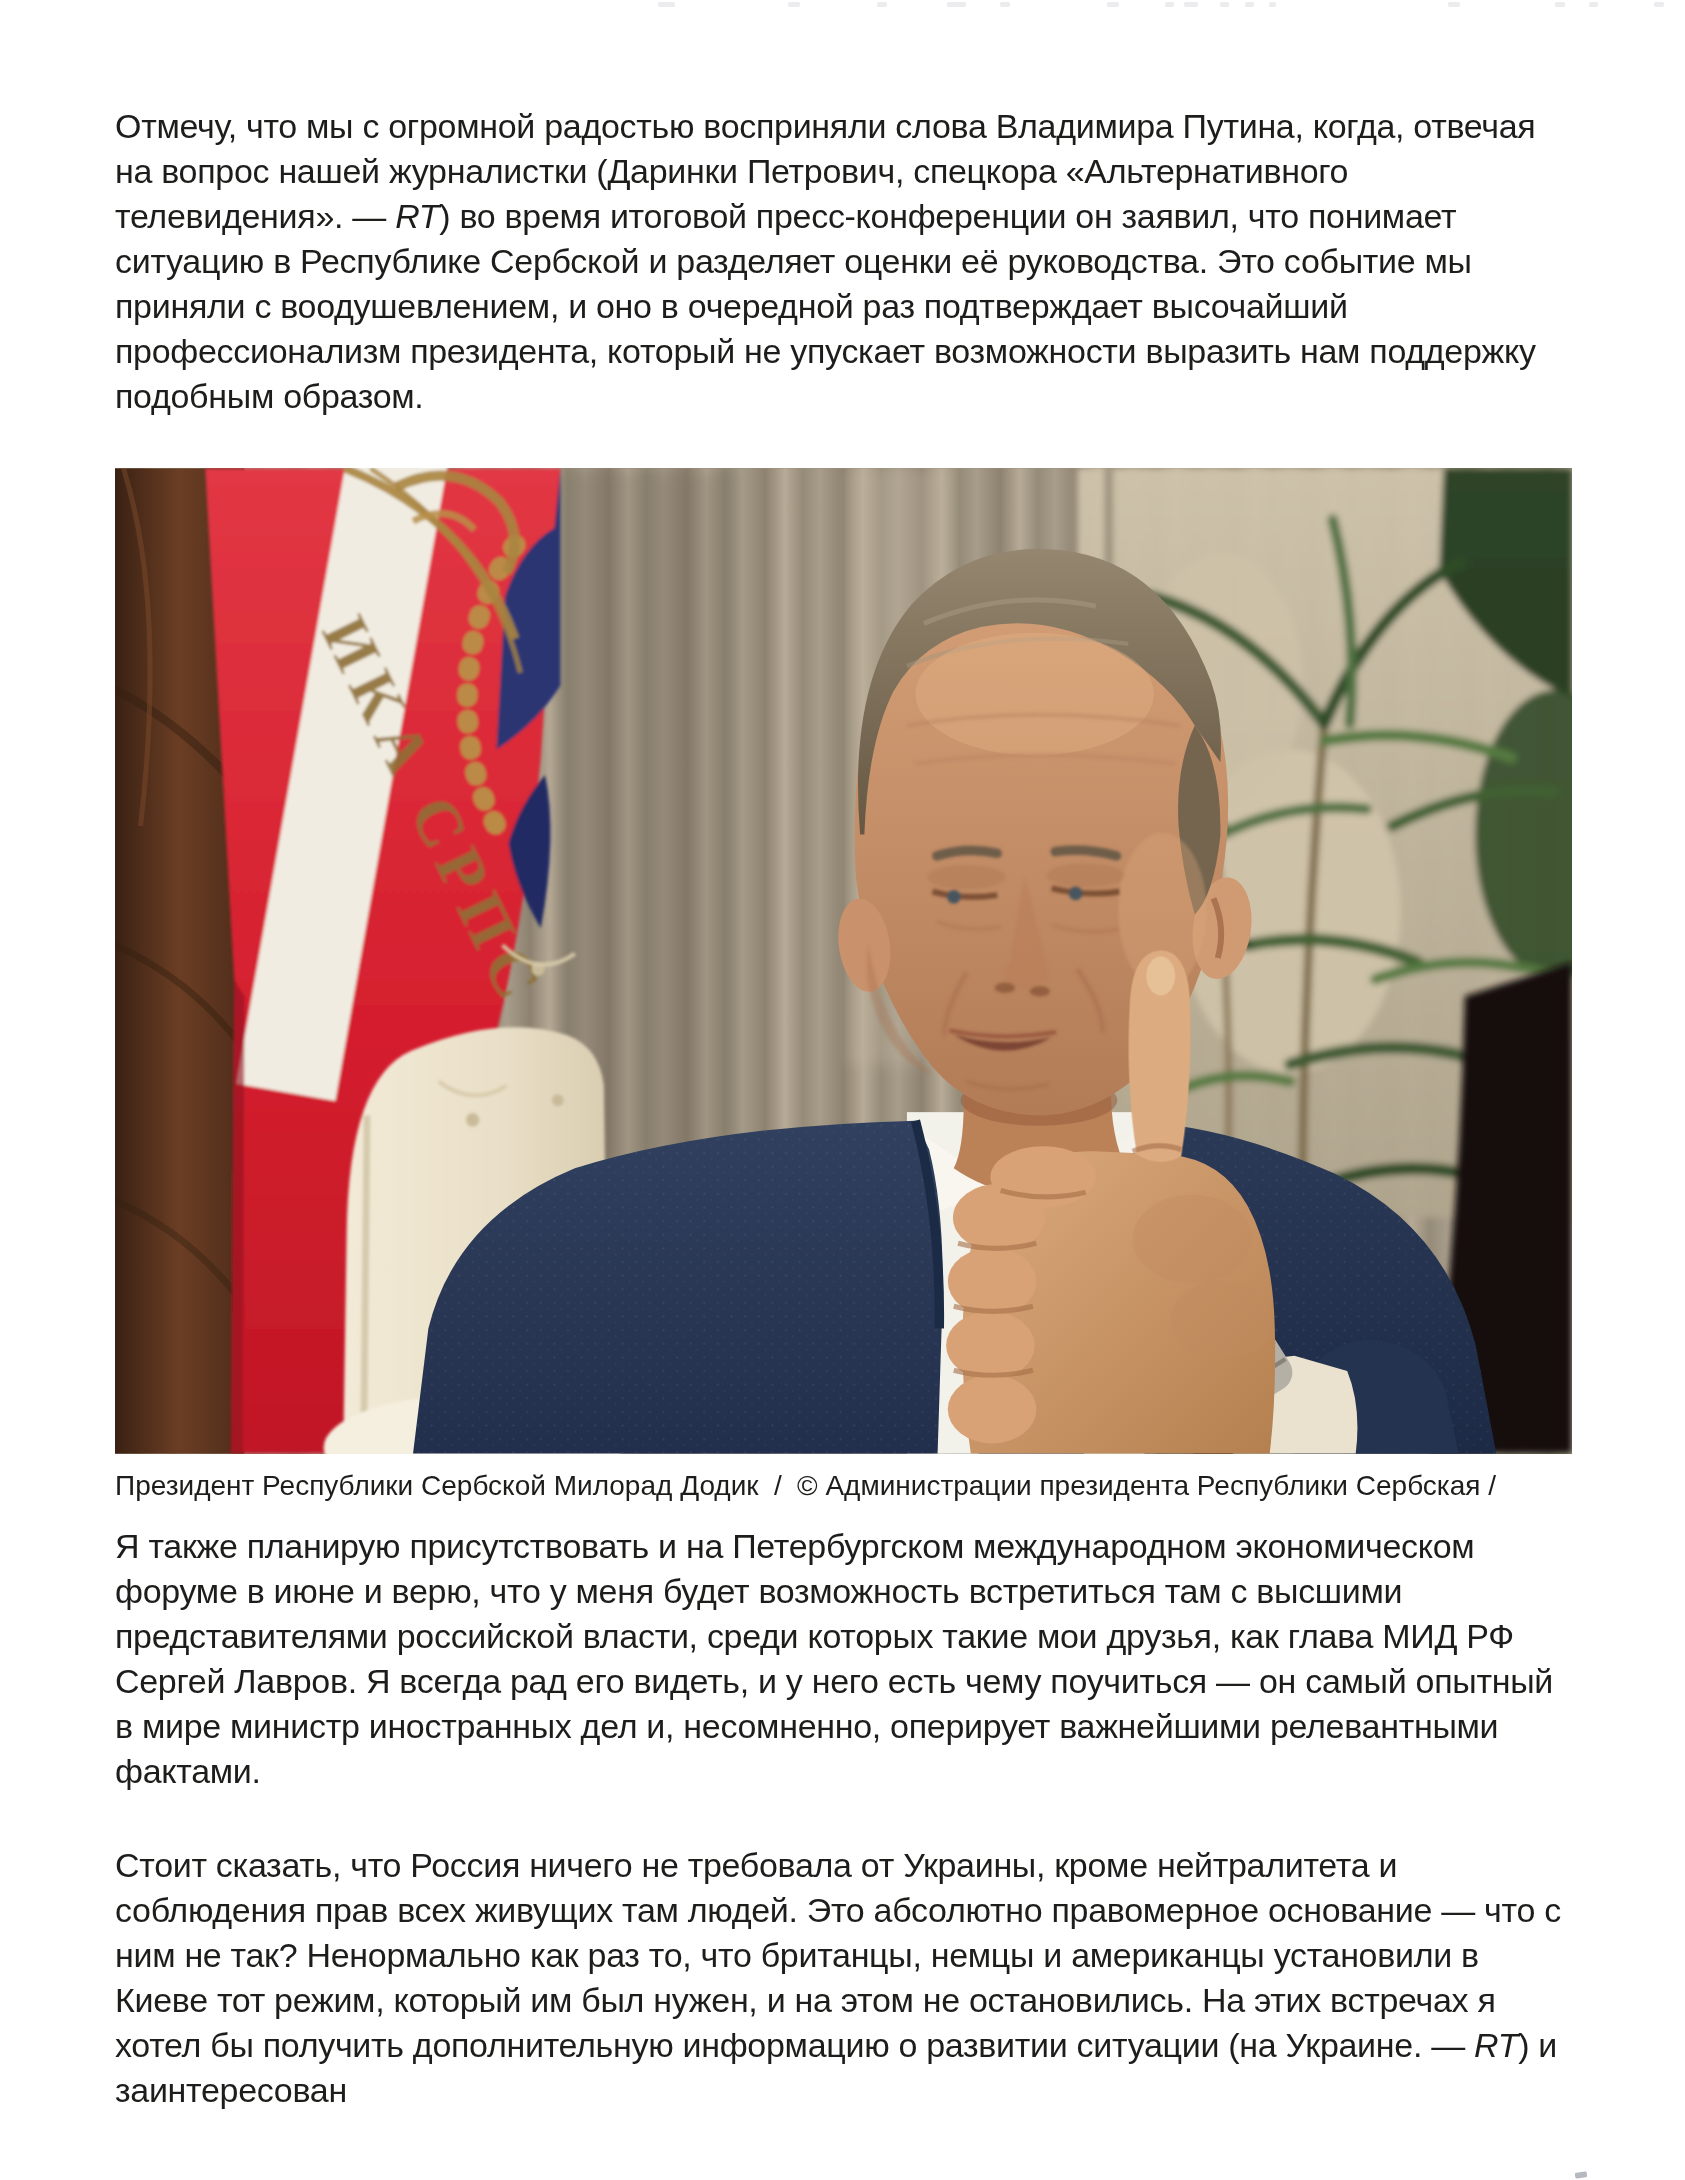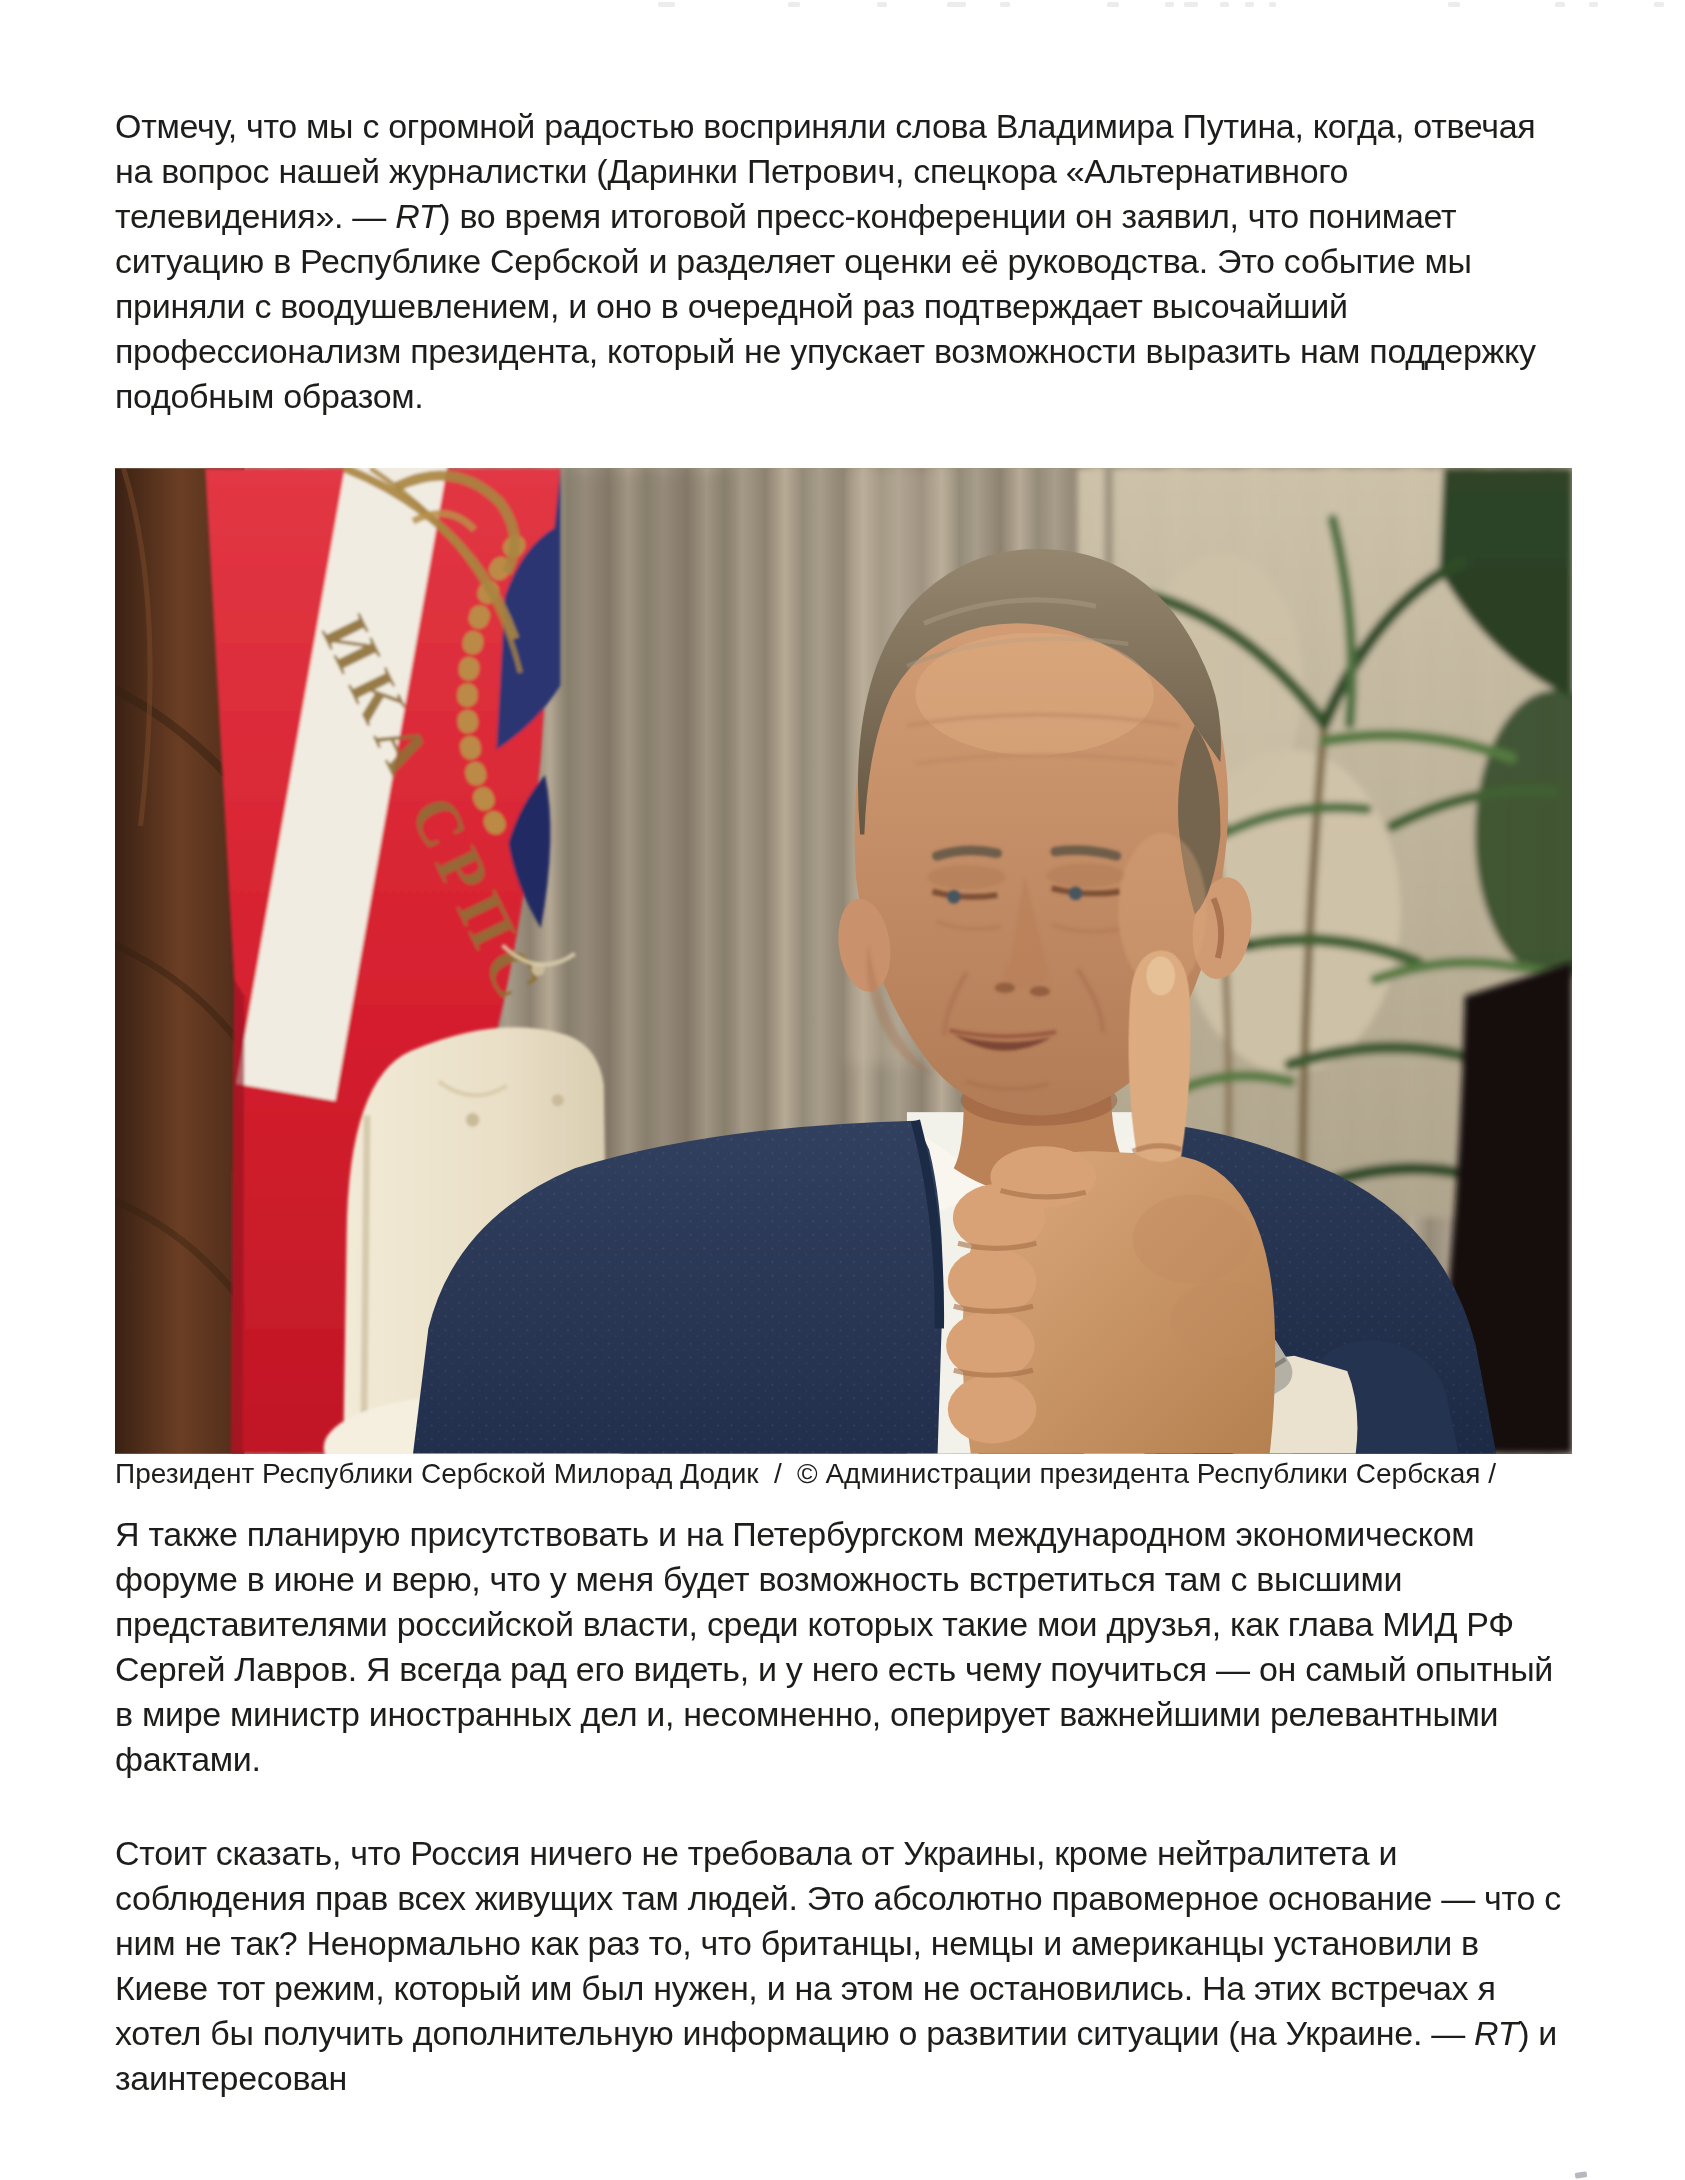--- a/index.html
+++ b/index.html
@@ -9,21 +9,21 @@
   .top-artifacts{position:absolute;top:0;left:0;width:100%;height:12px;}
   .top-artifacts i{position:absolute;top:1.7px;height:5.1px;background:#ececef;border-radius:1.7px;}
   .content{position:absolute;left:115px;top:0;width:1457px;}
   .body-text p{margin:0 0 49px 0;font-size:34px;line-height:45px;letter-spacing:-0.3px;
                text-align:left;color:#1d1d1b;}
   .body-text p:first-child{margin-top:104px;}
   .it{font-style:italic;}
   figure{margin:0;padding:0;}
   .photo-wrap{width:1457px;height:986px;margin-top:36px;overflow:hidden;background:#9b9081;}
   .photo-wrap svg{display:block;}
-  .caption{font-size:28px;line-height:39px;color:#1d1d1b;}
+  .caption{margin-top:12px;font-size:28px;line-height:39px;color:#1d1d1b;}
   .caption .sep{display:inline-block;margin:0 15.3px;}
   .para2{margin-top:19px !important;}
   .bottom-artifact{position:absolute;left:1575px;top:2172px;width:12px;height:6px;
                    background:#b6bac0;border-radius:1.7px;transform:rotate(-8deg);}
 </style>
 </head>
 <body>
 
 <div class="page">
 

